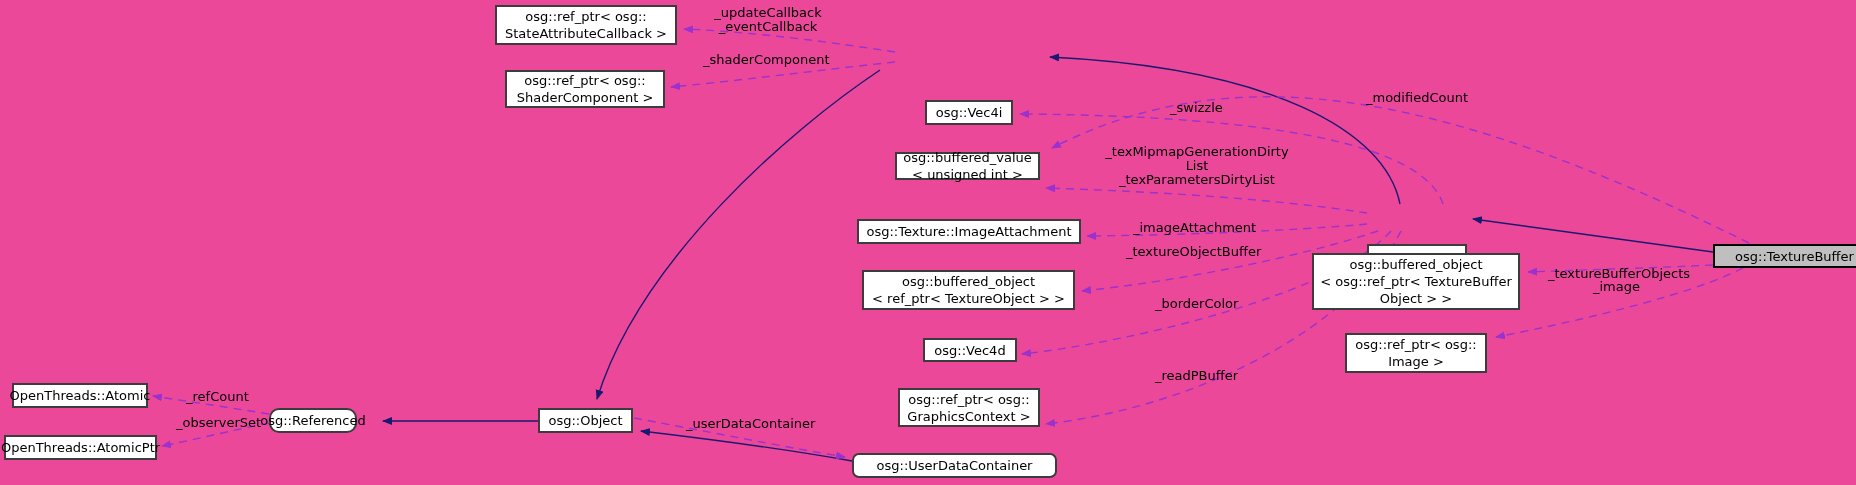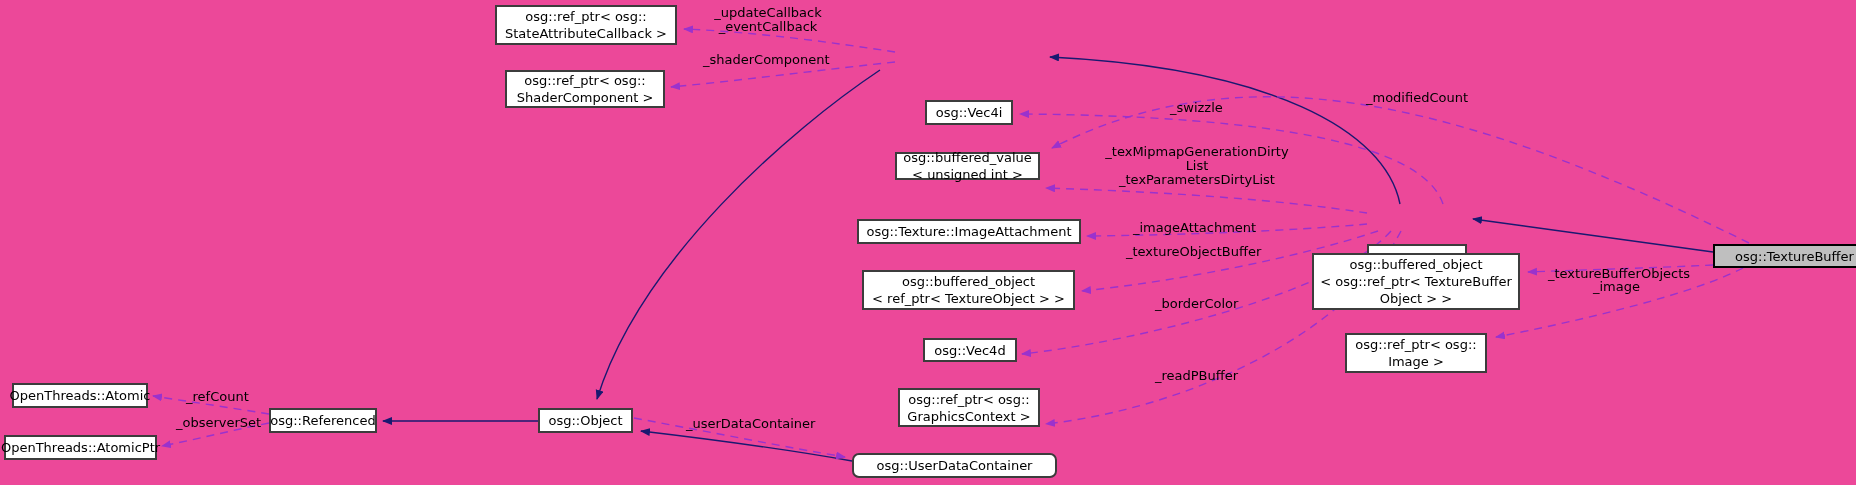--- a/index.html
+++ b/index.html
@@ -92,21 +92,21 @@
   <div class="node" style="left:852px;top:453px;width:205px;height:25px;border-radius:7px;">osg::UserDataContainer</div>
   <div class="node" style="left:1367px;top:204px;width:100px;height:35px;margin-top:40px;">osg::Texture</div>
   <div class="node" style="left:1312px;top:253px;width:208px;height:57px;">osg::buffered_object
 &lt; osg::ref_ptr&lt; TextureBuffer
 Object &gt; &gt;</div>
   <div class="node" style="left:1345px;top:333px;width:142px;height:40px;">osg::ref_ptr&lt; osg::
 Image &gt;</div>
   <div class="node focus" style="left:1713px;top:244px;width:163px;height:24px;">osg::TextureBuffer</div>
   <div class="node" style="left:12px;top:383px;width:136px;height:25px;">OpenThreads::Atomic</div>
   <div class="node" style="left:4px;top:435px;width:153px;height:25px;">OpenThreads::AtomicPtr</div>
-  <div class="node" style="left:269px;top:408px;width:108px;height:25px;">osg::Referenced</div>
+  <div class="node" style="left:269px;top:408px;width:88px;height:25px;border-radius:10px;">osg::Referenced</div>
   <div class="node" style="left:538px;top:408px;width:95px;height:25px;text-align:center;">osg::Object</div>
 
   <div class="edge-label multi" style="left:706px;top:6px;width:124px;">_updateCallback
 _eventCallback</div>
   <div class="edge-label" style="left:703px;top:53px;">_shaderComponent</div>
   <div class="edge-label" style="left:1170px;top:101px;">_swizzle</div>
   <div class="edge-label multi" style="left:1101px;top:145px;width:192px;">_texMipmapGenerationDirty
 List
 _texParametersDirtyList</div>
   <div class="edge-label" style="left:1366px;top:91px;">_modifiedCount</div>

